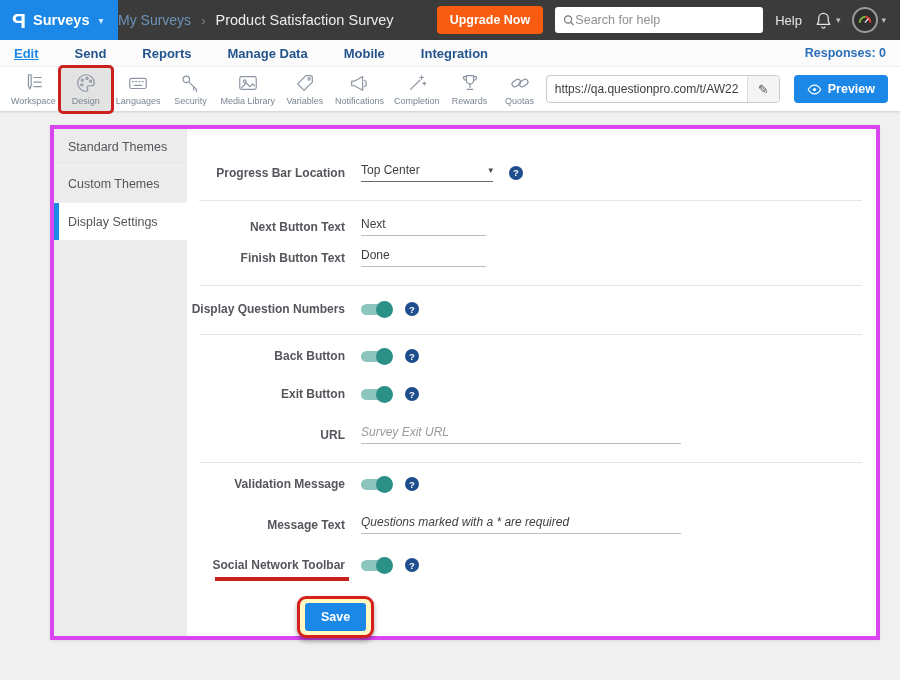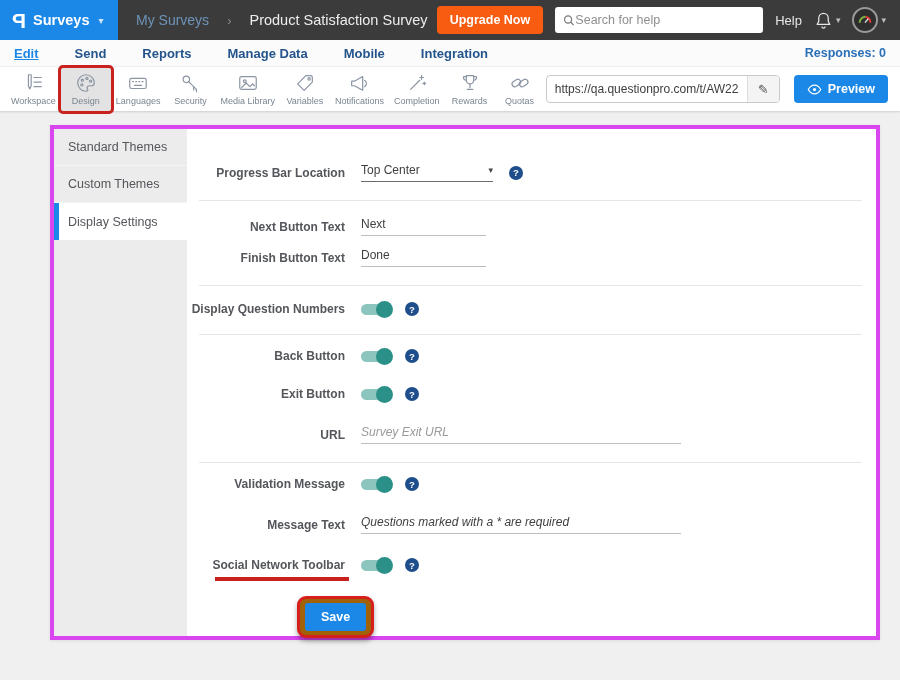--- a/index.html
+++ b/index.html
@@ -5,21 +5,21 @@
   * { margin:0; padding:0; box-sizing:border-box; }
   html,body { width:900px; height:680px; }
   body { font-family:"Liberation Sans", sans-serif; background:#F0F0F0; overflow:hidden; position:relative; }
 
   
   .topbar { height:40px; background:#3B3B3B; display:flex; align-items:center; }
   .logo-block { width:118px; height:40px; background:#1B87E6; display:flex; align-items:center; padding-left:12px; gap:7px; flex-shrink:0; cursor:pointer; }
   .logo-glyph { color:#fff; font-size:21px; font-weight:bold; line-height:1; transform:scaleX(-1); display:inline-block; }
   .logo-product { color:#fff; font-size:14.5px; font-weight:600; }
   .logo-caret { color:#cfe6fb; font-size:10px; margin-left:2px; }
-  .breadcrumb { display:flex; align-items:center; gap:18px; margin-left:18px; flex:1; min-width:0; }
+  .breadcrumb { display:flex; align-items:center; gap:10px; flex:1; min-width:0; }
   .bc-parent { color:#6E93B8; font-size:14px; cursor:pointer; }
   .bc-sep { color:#8a8a8a; font-size:13px; }
   .bc-current { color:#EDEDED; font-size:14.5px; }
   .topbar-right { display:flex; align-items:center; gap:12px; padding-right:14px; }
   .upgrade-btn { background:#F85C10; color:#fff; font-size:12.5px; font-weight:700; border:none; border-radius:4px; padding:7px 13px; cursor:pointer; }
   .help-search { display:flex; align-items:center; background:#fff; border-radius:3px; height:26px; width:208px; padding:0 8px; }
   .help-search input { border:none; outline:none; font-size:12.5px; color:#555; width:100%; font-family:"Liberation Sans",sans-serif; background:transparent; }
   .help-search input::placeholder { color:#8f8f8f; }
   .help-label { color:#E6E6E6; font-size:13px; cursor:pointer; }
   .icon-caret { color:#bdbdbd; font-size:9px; cursor:pointer; }
@@ -65,21 +65,21 @@
   .w-short { width:125px; } .w-long { width:320px;font-style:italic; }
 
   .toggle { width:30px; height:11px; border-radius:6px; background:#8CC5BE; position:relative; cursor:pointer; flex-shrink:0; }
   .toggle .knob { position:absolute; right:-2px; top:-3px; width:17px; height:17px; border-radius:50%; background:#2B9087; }
   .help-ico { width:14px; height:14px; border-radius:50%; background:#1F4E8C; color:#fff; font-size:9.5px; font-weight:700; display:inline-flex; align-items:center; justify-content:center; margin-left:14px; cursor:pointer; }
   .help-ico.after-select { margin-left:16px; }
 
   .social-underline { position:absolute; left:28px; right:-4px; bottom:-9px; height:4px; background:#C9211E; }
 
   .save-row { margin-top:24px; padding-left:110px; }
-  .save-annotation { display:inline-block; border:3px solid #D6201C; border-radius:9px; padding:4px 5px; box-shadow:0 3px 5px rgba(0,0,0,.35); background:#a16207; }
+  .save-annotation { display:inline-block; border:3px solid #D6201C; border-radius:9px; padding:4px 5px; box-shadow:0 3px 5px rgba(0,0,0,.35); background:#fef9c3; }
   .save-btn { background:#1B87E6; color:#fff; border:none; border-radius:3px; font-size:12.5px; font-weight:700; padding:7px 16px; cursor:pointer; }
 </style>
 </head>
 <body>
 
 <div class="topbar">
   <div class="logo-block">
     <span class="logo-glyph">P</span>
     <span class="logo-product">Surveys</span>
     <span class="logo-caret">▾</span>

